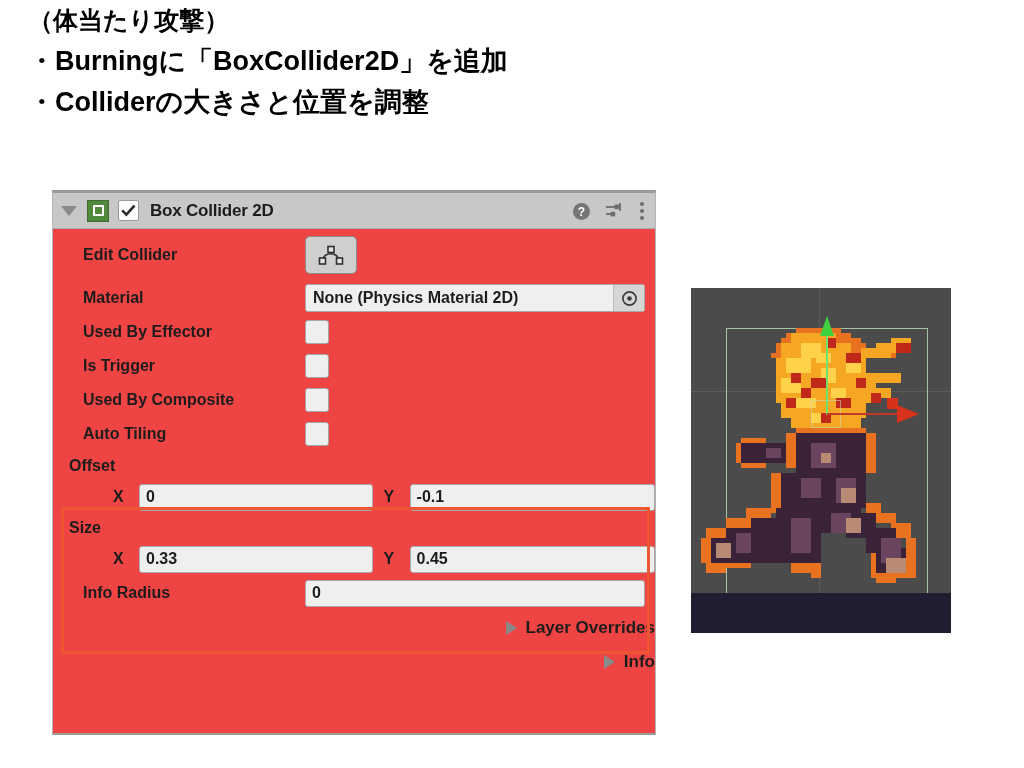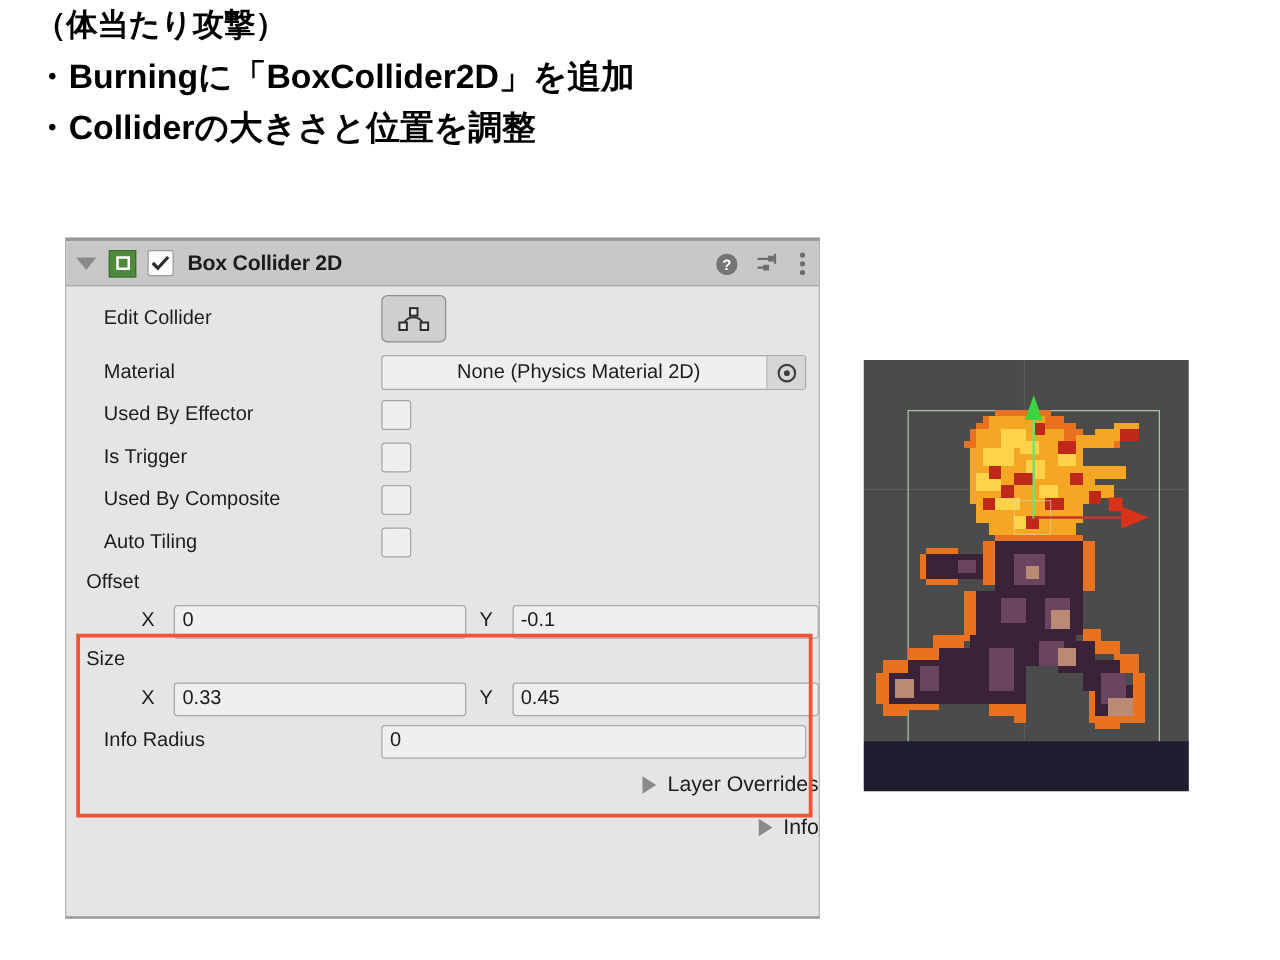--- a/index.html
+++ b/index.html
@@ -22,21 +22,21 @@
     letter-spacing: 0px;
     white-space: nowrap;
   }
   .slide-line.l1 { font-size: 25px; }
 
   
   .inspector {
     position: absolute;
     left: 52px; top: 190px;
     width: 604px; height: 545px;
-    background: #e5e5e5;
+    background: #ef4444;
     border-top: 3px solid #9a9a9a;
     border-left: 1px solid #b4b4b4;
     border-right: 1px solid #b4b4b4;
     border-bottom: 2px solid #9b9b9b;
   }
   .comp-header {
     position: relative;
     height: 36px;
     background: #c8c8c8;
     border-bottom: 1px solid #a8a8a8;
@@ -66,21 +66,21 @@
     border-radius: 2px;
     display: flex; align-items: center; justify-content: center;
     margin-right: 11px;
   }
   .comp-check svg { display:block; }
   .comp-title { font-size: 17px; font-weight: bold; color: #1c1c1c; letter-spacing: -0.2px; }
   .hdr-icons { position: absolute; right: 10px; top: 0; height: 36px; display: flex; align-items: center; gap: 14px; }
   .ico { display: flex; align-items: center; justify-content: center; }
 
   
-  .body { padding: 0; position: relative; }
+  .body { padding: 0; position: relative; font-weight: bold; }
   .row { display: flex; align-items: center; height: 34px; padding-left: 30px; }
   .row .lbl { font-size: 16px; color: #1c1c1c; }
   .lbl-w { width: 222px; flex: none; }
 
   .editbtn {
     width: 52px; height: 38px;
     background: #cfcfcf;
     border: 1px solid #8e8e8e;
     border-radius: 5px;
     display: flex; align-items: center; justify-content: center;
@@ -88,21 +88,21 @@
   .row-edit { height: 52px; align-items: center; }
 
   .objfield {
     display: flex; align-items: center;
     height: 28px;
     background: #efefef;
     border: 1px solid #a9a9a9;
     border-radius: 3px;
     width: 340px;
   }
-  .objfield .txt { flex: 1; font-size: 16px; color: #1c1c1c; padding-left: 7px; white-space: nowrap; text-align: center; }
+  .objfield .txt { flex: 1; font-size: 16px; color: #1c1c1c; padding-left: 7px; white-space: nowrap; }
   .objpick {
     width: 31px; height: 26px; flex: none;
     background: #d6d6d6;
     border-left: 1px solid #bcbcbc;
     display: flex; align-items: center; justify-content: center;
   }
 
   .cbox {
     width: 24px; height: 24px;
     background: #efefef;

